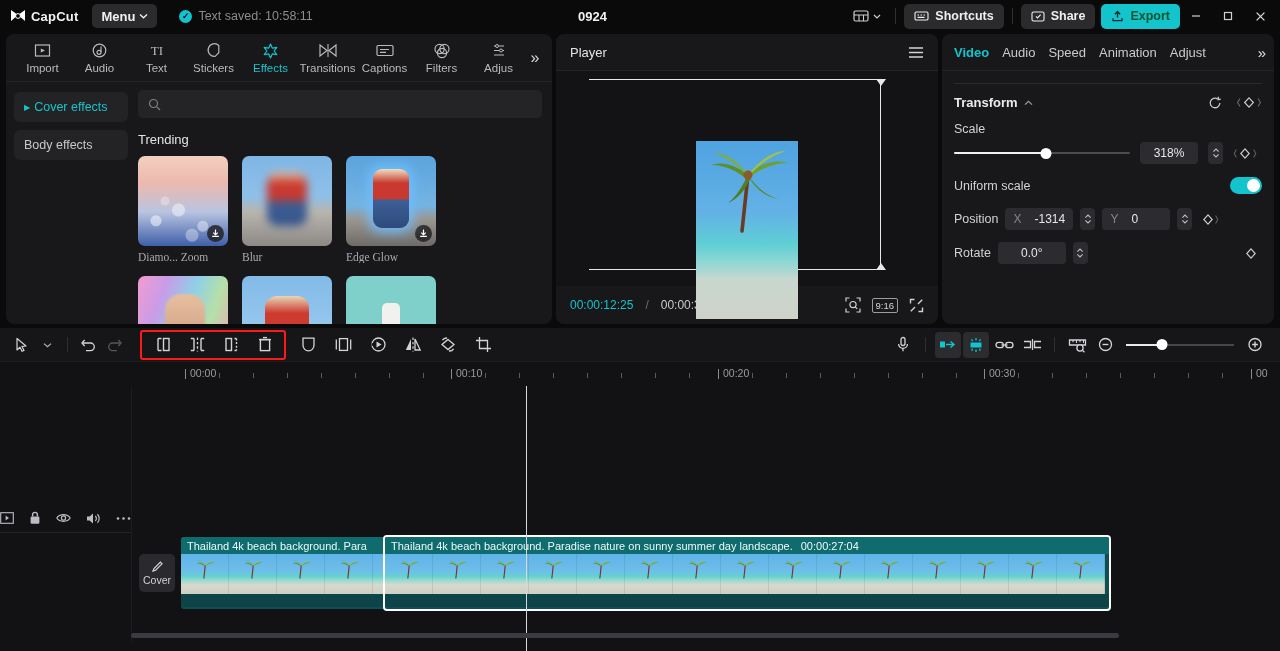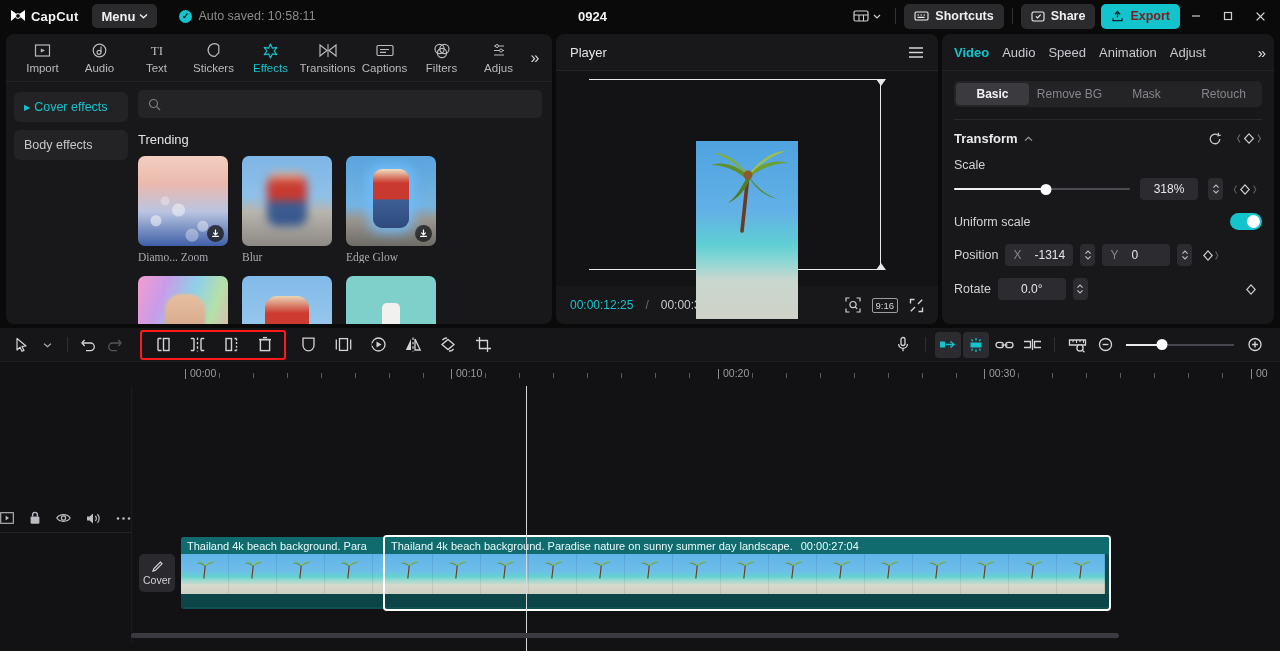--- a/index.html
+++ b/index.html
@@ -38,21 +38,21 @@
   .tb-right {
     position: absolute; right: 0; top: 0; height: 32px; display: flex; align-items: center; gap: 0;
   }
   .layout-btn { display: flex; align-items: center; gap: 4px; padding: 0 6px; height: 24px; cursor: pointer; color: #cfcfd2; }
   .tb-sep { width: 1px; height: 16px; background: #303033; margin: 0 8px; }
   .pill {
     height: 25px; border-radius: 5px; padding: 12px 10px; display: flex; align-items: center; gap: 6px;
     font-size: 12.5px; font-weight: 700; cursor: pointer;
   }
   .pill.dark { background: #2b2b2e; color: #efefef; }
-  .pill.export { background: #13c4cc; color: #7f1d1d; margin-left: 6px; }
+  .pill.export { background: #13c4cc; color: #14532d; margin-left: 6px; }
   .wbtn { width: 32px; height: 32px; display: flex; align-items: center; justify-content: center; color: #cfcfd2; cursor: pointer; }
   .wbtn:last-child { margin-right: 4px; }
 
   
   .left-panel {
     position: absolute; left: 6px; top: 34px; width: 546px; height: 290px;
     background: #18181a; border-radius: 8px; overflow: hidden;
   }
   .navbar {
     position: relative; height: 48px; display: flex; align-items: center; padding-left: 8px;
@@ -338,21 +338,21 @@
     <div class="menu-btn">
       <span>Menu</span>
       <span>
         <svg width="9" height="6" viewBox="0 0 9 6">
             <path d="M1 1.5 L4.5 4.8 L8 1.5" stroke="#f0f0f0" stroke-width="1.3" fill="none"></path>
           </svg>
       </span>
     </div>
     <div class="autosave">
       <span class="autosave-dot">✓</span>
-      <span>Auto saved: 10:58:11</span>
+      <span>Text saved: 10:58:11</span>
     </div>
 
     <div class="proj-title">0924</div>
 
     <div class="tb-right">
       <div class="layout-btn">
         <span>
           <svg width="16" height="14" viewBox="0 0 16 14">
               <rect x="1" y="2" width="14" height="10" rx="1.5" stroke="#cfcfd2" stroke-width="1.2" fill="none"></rect>
               <path d="M1 6 H15 M6 6 V12 M10.5 6 V12" stroke="#cfcfd2" stroke-width="1.1"></path>
@@ -613,28 +613,20 @@
   </div>
 
   <div class="right-panel">
     <div class="rp-tabs">
       <div class="rp-tab active">Video</div>
       <div class="rp-tab">Audio</div>
       <div class="rp-tab">Speed</div>
       <div class="rp-tab">Animation</div>
       <div class="rp-tab">Adjust</div>
       <div class="rp-tab-more">»</div>
-    </div>
-    <div class="seg-row">
-      <div class="seg">
-        <div class="seg-item active">Basic</div>
-        <div class="seg-item">Remove BG</div>
-        <div class="seg-item">Mask</div>
-        <div class="seg-item">Retouch</div>
-      </div>
     </div>
     <div class="rp-divider"></div>
 
     <div class="xform-head">
       <span class="xform-title">Transform</span>
       <span>
         <svg width="9" height="6" viewBox="0 0 9 6">
             <path d="M1 4.6 L4.5 1.3 L8 4.6" stroke="#9a9aa0" stroke-width="1.3" fill="none"></path>
           </svg>
       </span>

